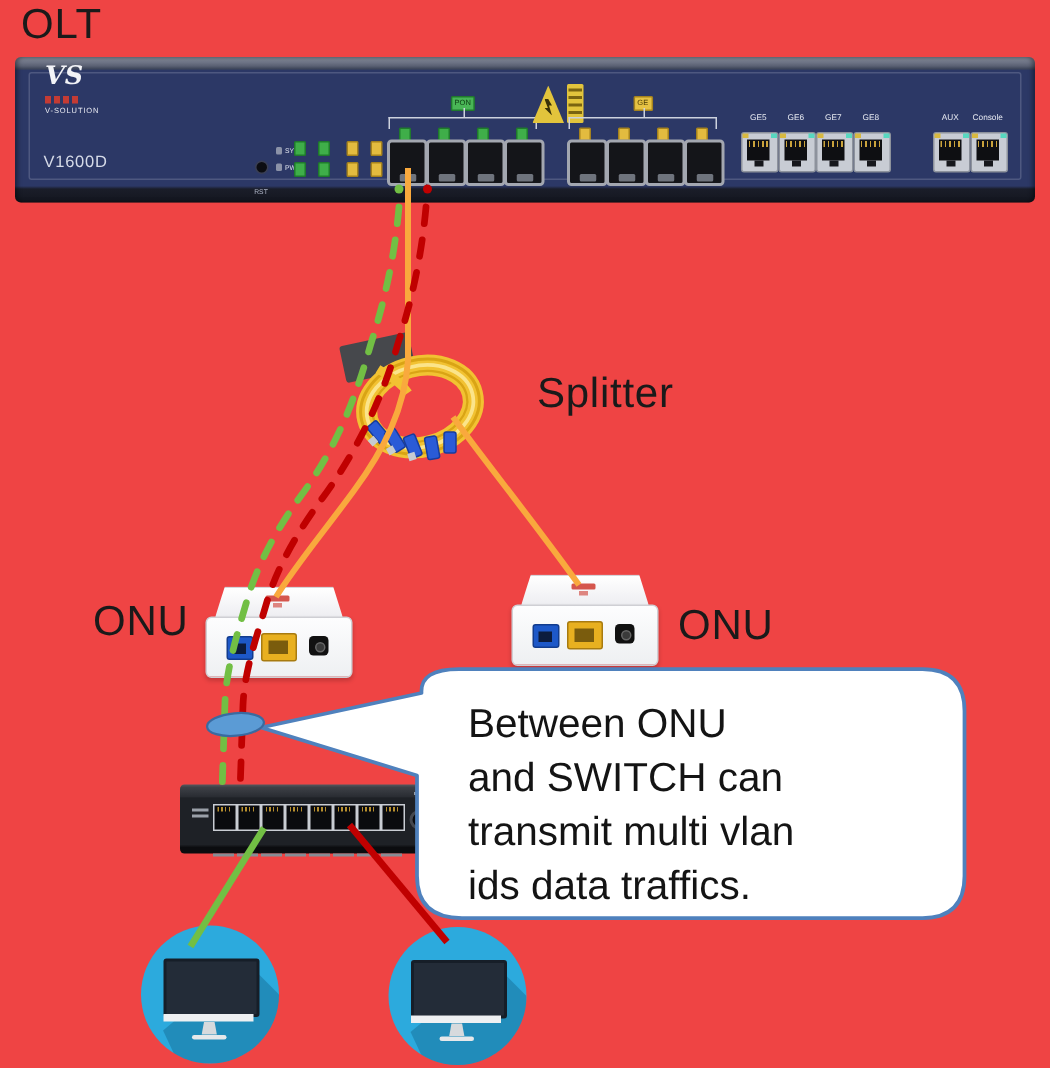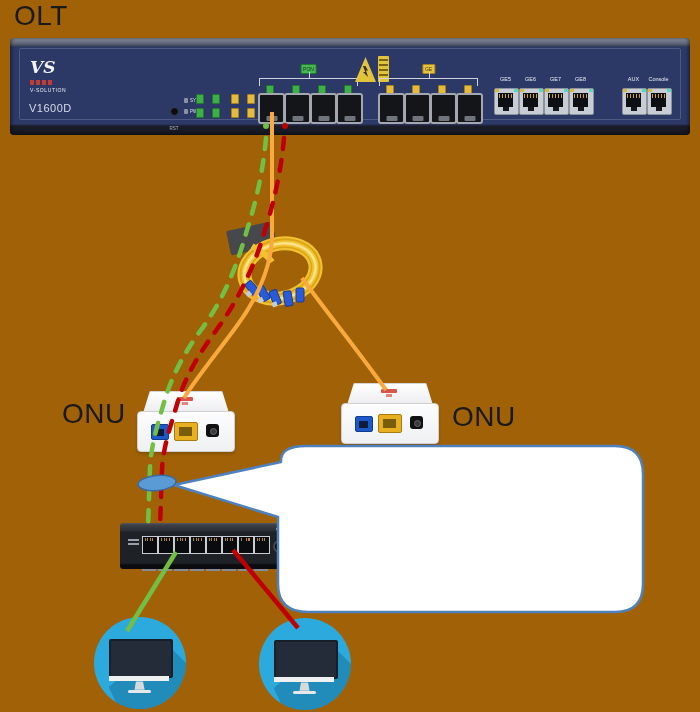--- a/index.html
+++ b/index.html
@@ -1,25 +1,25 @@
 <!DOCTYPE html>
 <html><head>
 <meta charset="utf-8">
 <style>
   html,body{margin:0;padding:0;background:#fff;}
-  #stage{position:relative;width:700px;height:712px;background:#a16207;overflow:hidden;
+  #stage{position:relative;width:700px;height:712px;background:#ef4444;overflow:hidden;
          font-family:"Liberation Sans",sans-serif;color:#111;}
   .lbl{position:absolute;font-size:28px;color:#1a1a1a;letter-spacing:.5px;}
 
   
   #olt{position:absolute;left:10px;top:38px;width:680px;height:97px;border-radius:4px;
        background:linear-gradient(180deg,#8b91a1 0,#5a6073 6px,#3c4458 8px,#2c3866 9px,#2c3866 86px,#1a1d29 88px,#14161f 100%);
        box-shadow:inset 2px 0 3px rgba(0,0,0,.35), inset -2px 0 3px rgba(0,0,0,.35);}
   .olt-frame{position:absolute;left:9px;right:9px;top:10px;bottom:15px;border:1px solid #4e5880;border-radius:2px;}
-  .olt-logo{position:absolute;left:20px;top:20px;width:70px;}
+  .olt-logo{position:absolute;left:20px;top:4px;width:70px;}
   .olt-logo .vs{font-family:"DejaVu Serif",serif;font-style:italic;font-weight:bold;font-size:17px;color:#f2f3f7;line-height:18px;}
   .logo-cn{display:flex;gap:2px;margin-top:4px;}
   .logo-cn i{width:4px;height:5px;background:#c43b34;display:block;}
   .olt-brand{font-size:5px;color:#e8eaf2;letter-spacing:.6px;margin-top:2px;}
   .olt-model{position:absolute;left:19px;top:64px;font-size:11px;color:#d6dbe8;letter-spacing:.5px;}
   .rst{position:absolute;left:158px;top:69px;width:12px;text-align:center;}
   .rst b{display:block;width:7px;height:7px;margin:0 auto;border-radius:50%;background:#0c0d12;border:1px solid #3a3f55;}
   .rst span{font-size:4.5px;color:#aeb4c6;}
   .sysblk{position:absolute;left:174px;top:57px;}
   .sysblk .row{display:flex;align-items:center;gap:2px;height:11px;}
@@ -280,20 +280,21 @@
           <i></i>
         </div>
       <div class="ppwr">
           <i></i>
         </div>
     </div>
   </div>
 
   <div class="lbl" style="left:62px;top:398px;">ONU</div>
   <div class="lbl" style="left:452px;top:401px;">ONU</div>
+  <div class="lbl" style="left:358px;top:246px;">Splitter</div>
 
   <div id="switch">
     <div class="ltxt">
         <i style="top:16px;"></i>
         <i style="top:20px;"></i>
       </div>
     <div class="rtxt"></div>
     <div class="swports">
       <div class="swport" style="left:0;">
           <i></i>
@@ -379,13 +380,17 @@
 
     <path d="M 176,552 L 127,631" fill="none" stroke="#72bf44" stroke-width="4.5"></path>
     <path d="M 233,550 L 298,628" fill="none" stroke="#c00000" stroke-width="4.5"></path>
 
     <g>
       <path d="M 306,446 H 615 Q 643,446 643,474 V 584 Q 643,612 615,612 H 308 Q 278,612 278,584 V 517 L 174,485 L 281,462 Q 280,446 306,446 Z" fill="#ffffff" stroke="#4f81bd" stroke-width="2.5" stroke-linejoin="round"></path>
       <ellipse cx="157" cy="483" rx="19" ry="7.5" fill="#5b9bd5" stroke="#3a6aa0" stroke-width="1.5" transform="rotate(-5 157 483)"></ellipse>
     </g>
   </svg>
 
+  <div id="callout-text">Between ONU
+and SWITCH can
+transmit multi vlan
+ids data traffics.</div>
 </div>
 
 </body></html>

